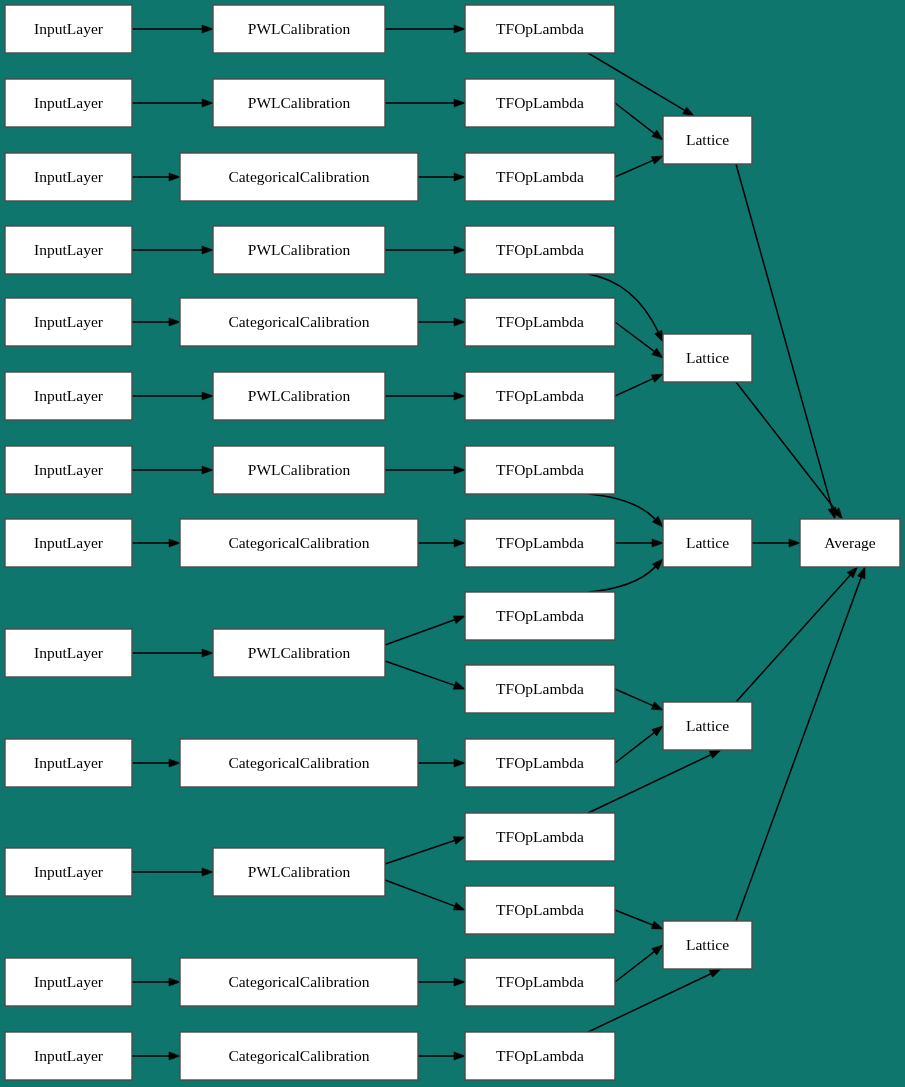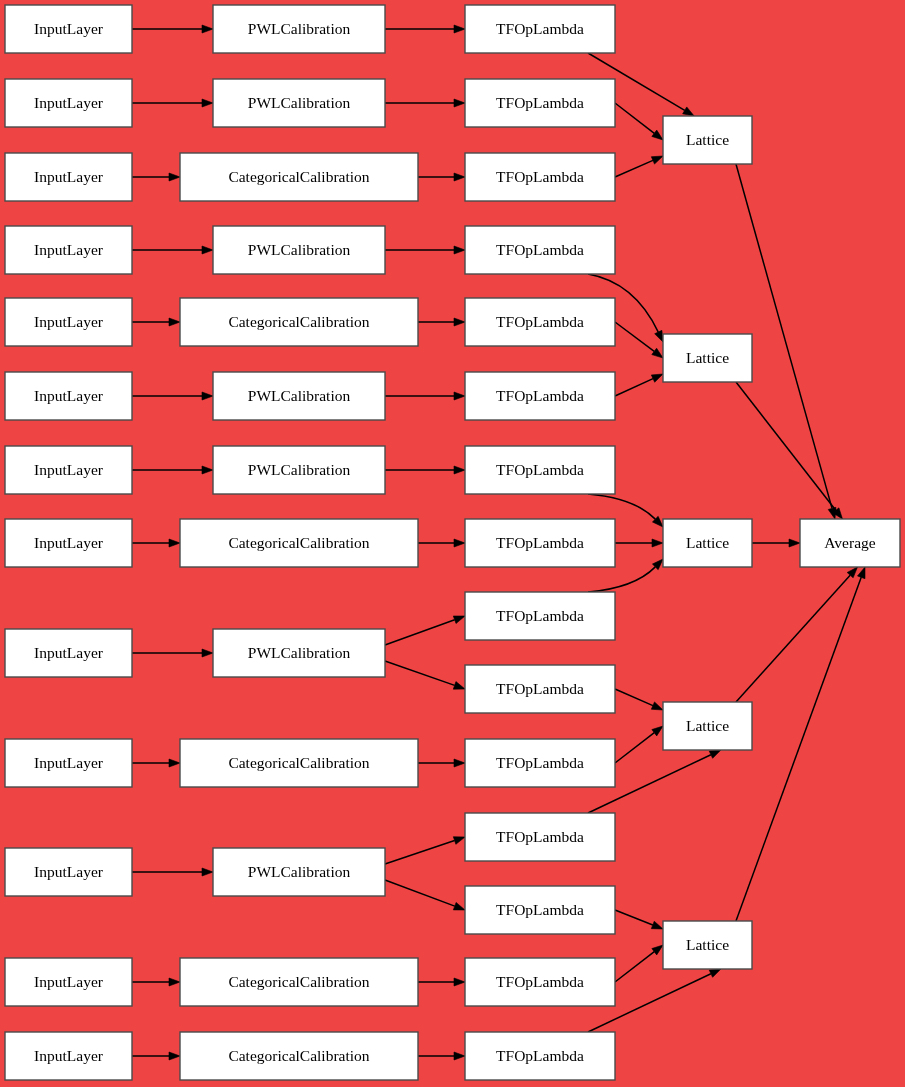--- a/index.html
+++ b/index.html
@@ -10,21 +10,21 @@
   body {
     width: 905px;
     height: 1087px;
     font-family: "Liberation Serif", "DejaVu Serif", serif;
     overflow: hidden;
   }
   #graph-root {
     position: relative;
     width: 905px;
     height: 1087px;
-    background: #ef4444;
+    background: #0f766e;
   }
   svg#graph-svg {
     display: block;
     width: 905px;
     height: 1087px;
   }
   .node-box {
     fill: #ffffff;
     stroke: #4a4a4a;
     stroke-width: 1.4;

